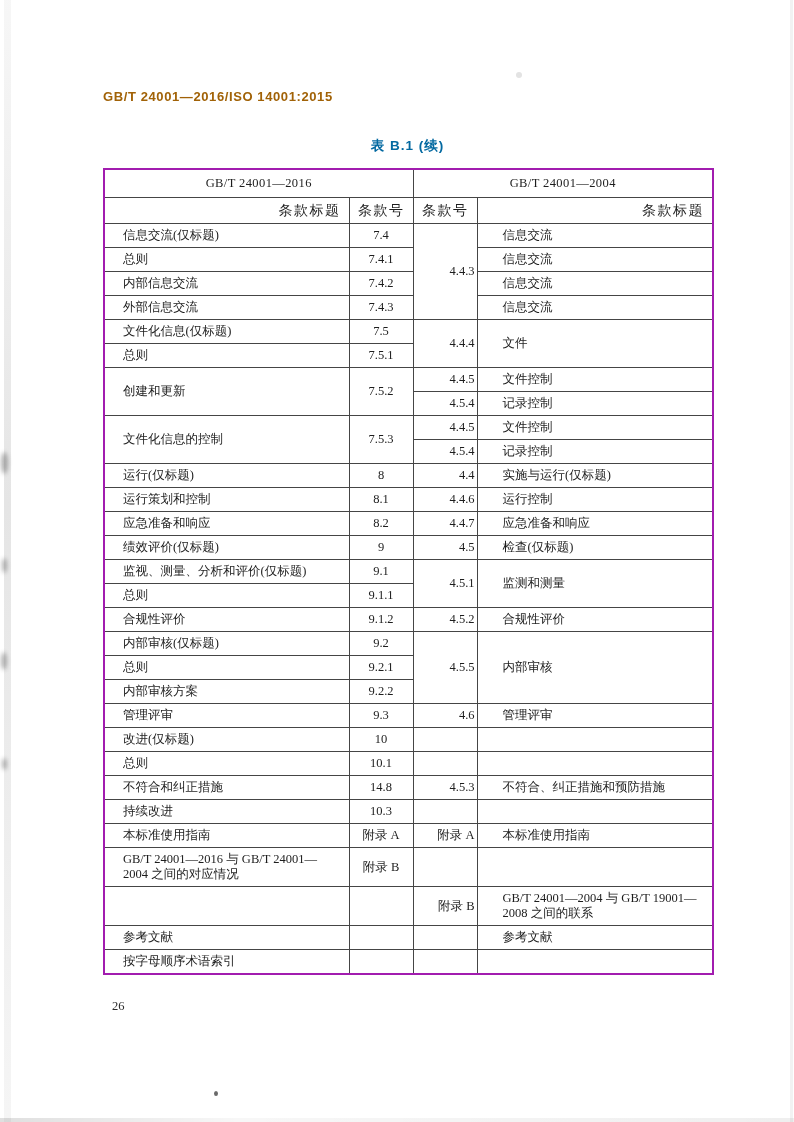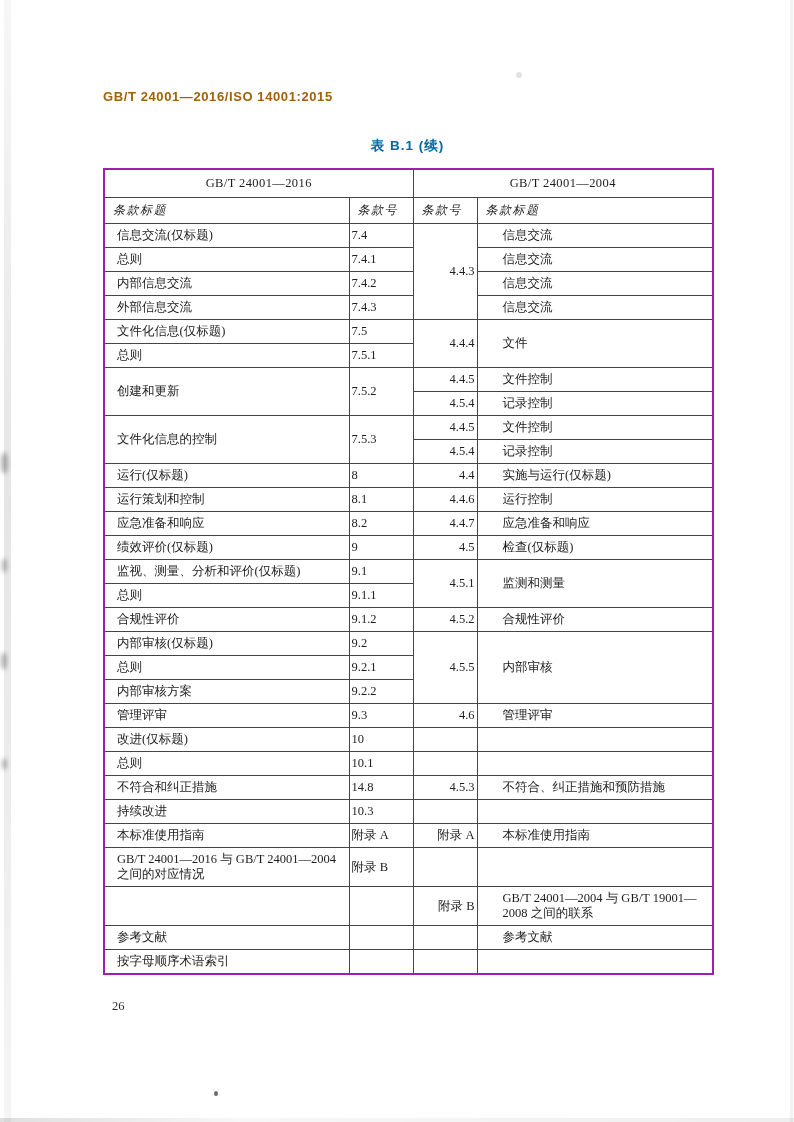--- a/index.html
+++ b/index.html
@@ -58,27 +58,27 @@
     border: 1px solid #454545;
     font-size: 12.5px;
     line-height: 1.2;
     padding: 4px 8px;
     vertical-align: middle;
     color: #1d1d1d;
     overflow: hidden;
   }
   table.corr thead tr.group-row th { height: 19px; font-weight: 400; font-size: 12.5px; letter-spacing: .4px; text-align: center; }
   table.corr thead tr.cols-row th {
-    height: 17px; text-align: left;
+    height: 17px; text-align: right;
     font-family: "Liberation Sans", "DejaVu Sans", sans-serif;
-    font-weight: 400; font-size: 12px; letter-spacing: 1.5px; font-style: italic;
+    font-weight: 400; font-size: 14px; letter-spacing: 1.5px;
   }
   table.corr tbody tr { height: 24px; }
-  table.corr td.col0 { text-align: left; padding-left: 12px; }
-  table.corr td.col1 { padding-left: 2px; padding-right: 2px; }
+  table.corr td.col0 { text-align: left; padding-left: 18px; }
+  table.corr td.col1 { text-align: center; padding-left: 2px; padding-right: 2px; }
   table.corr td.col2 { text-align: right; padding-left: 2px; padding-right: 2px; }
   table.corr td.col3 { text-align: left; padding-left: 25px; }
 
   .page-number {
     position: absolute; left: 112px; top: 999px;
     font-size: 12.5px; color: #2a2a2a;
   }
 </style>
 </head>
 <body>

